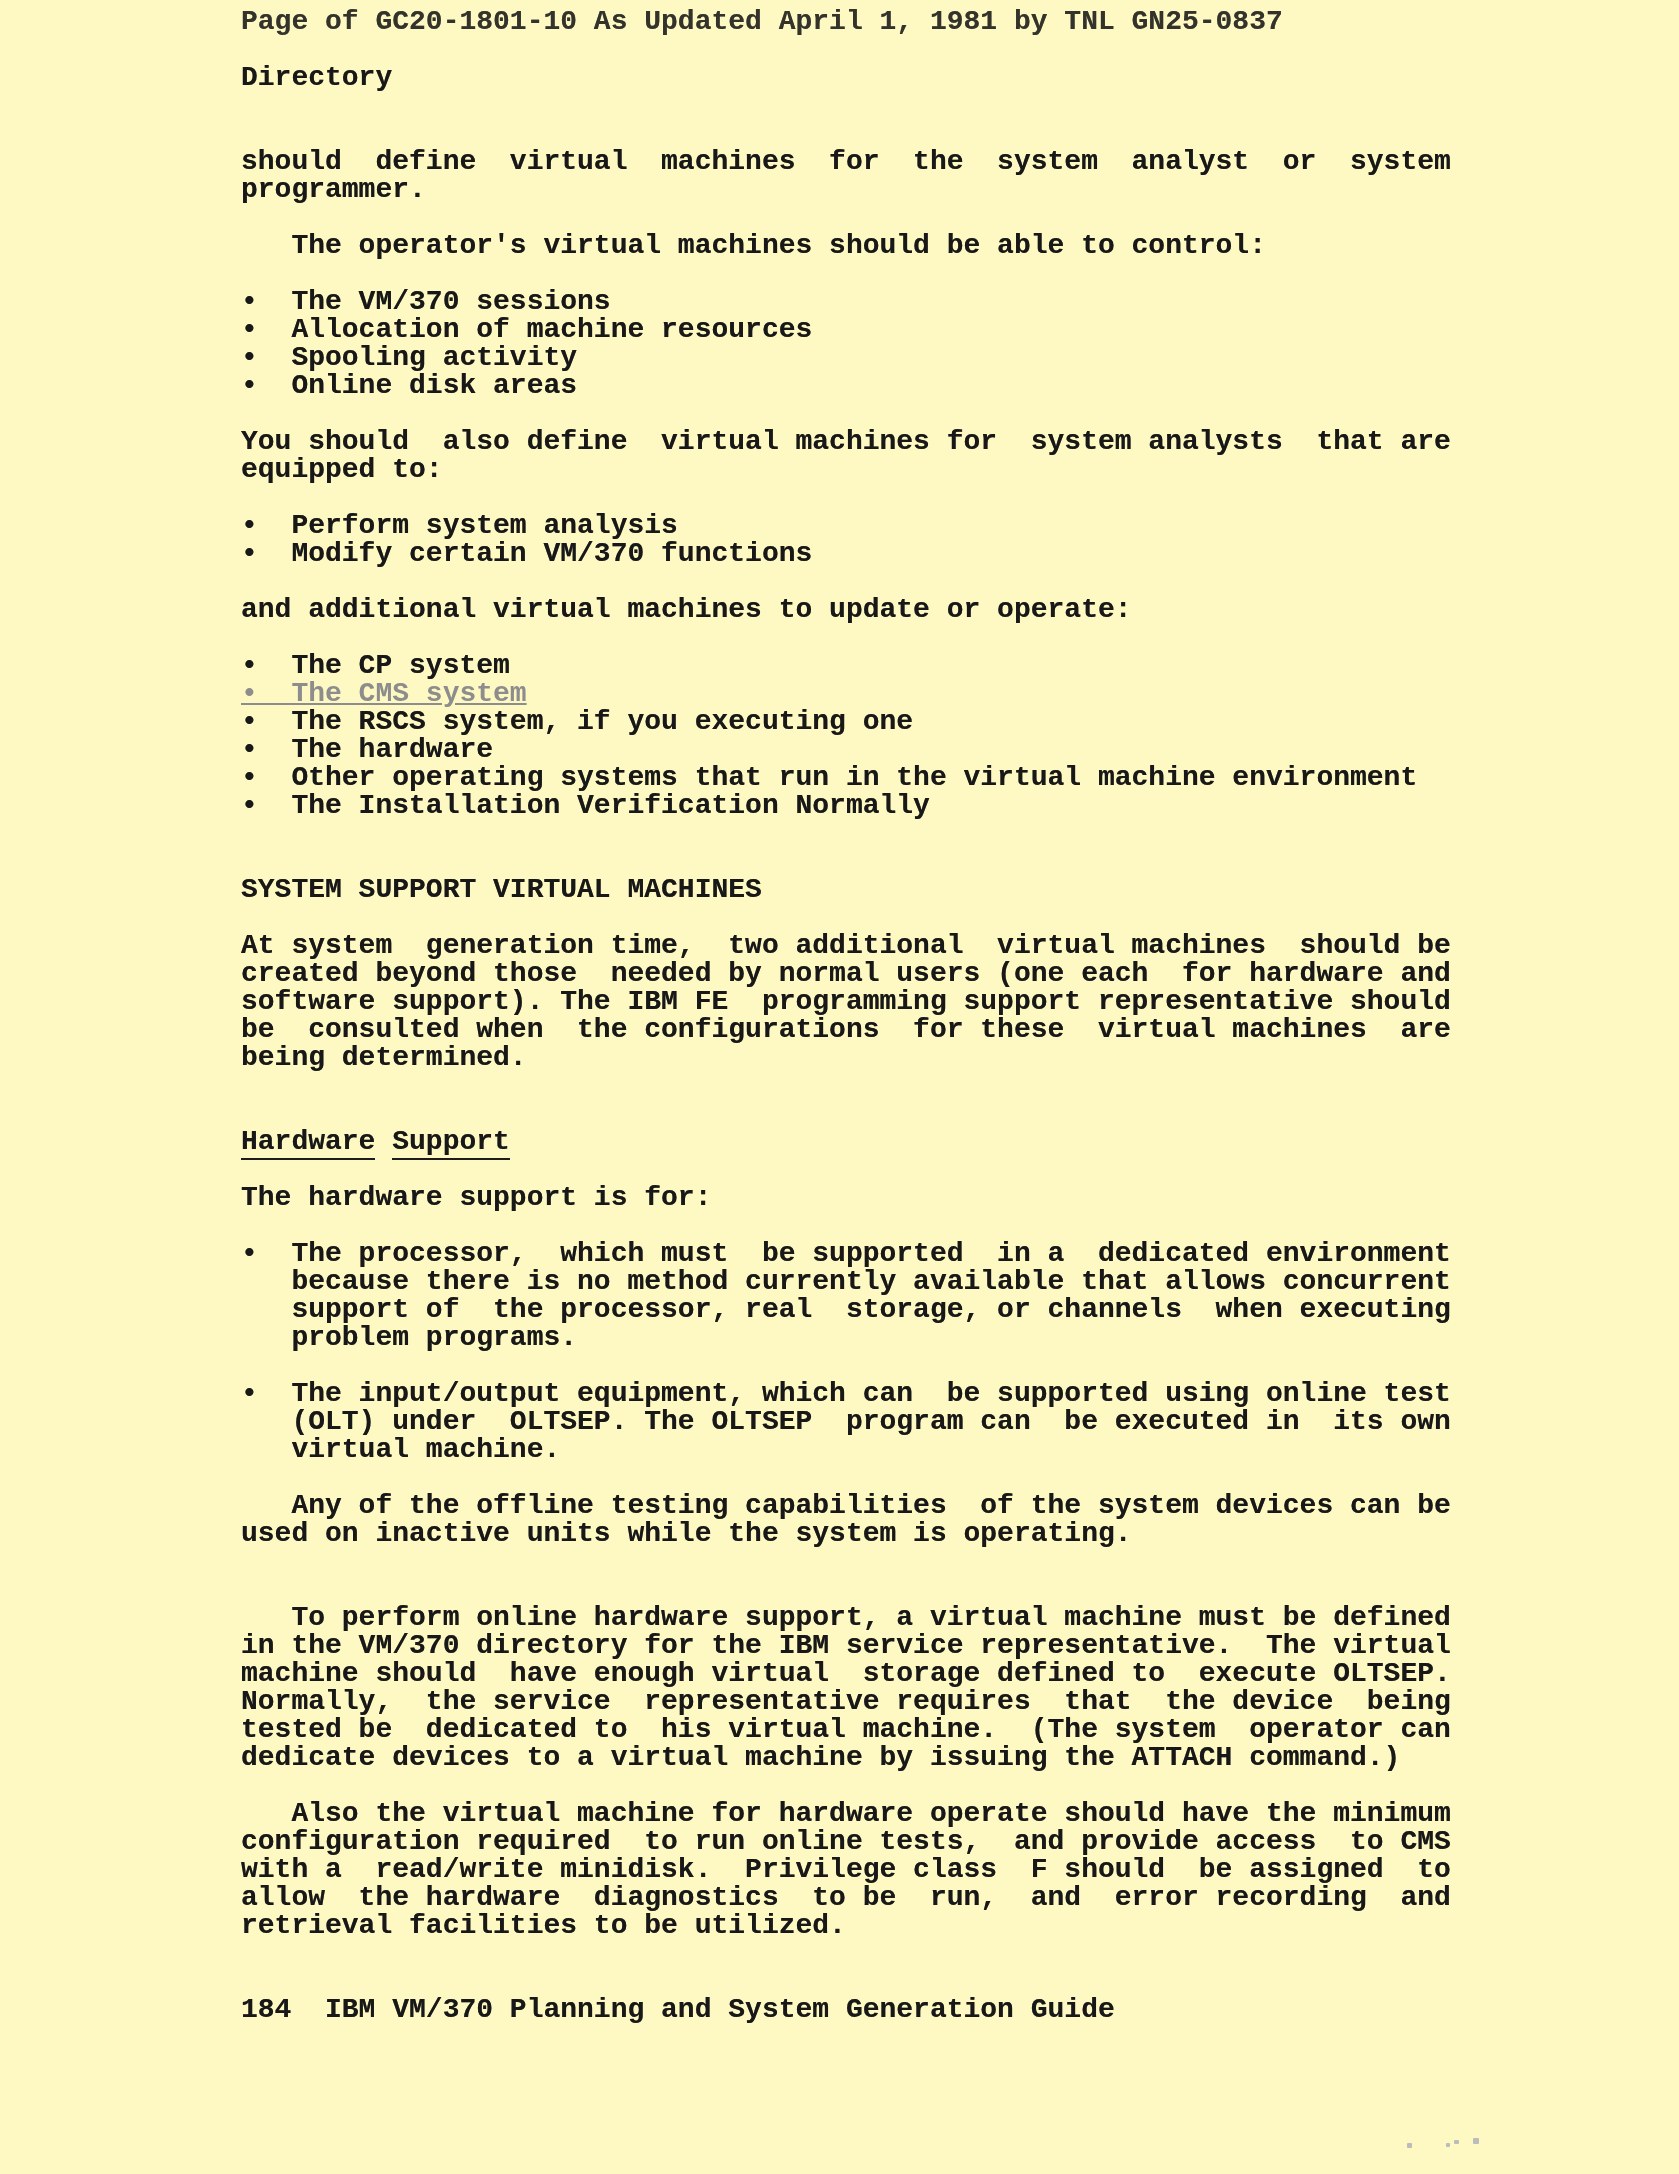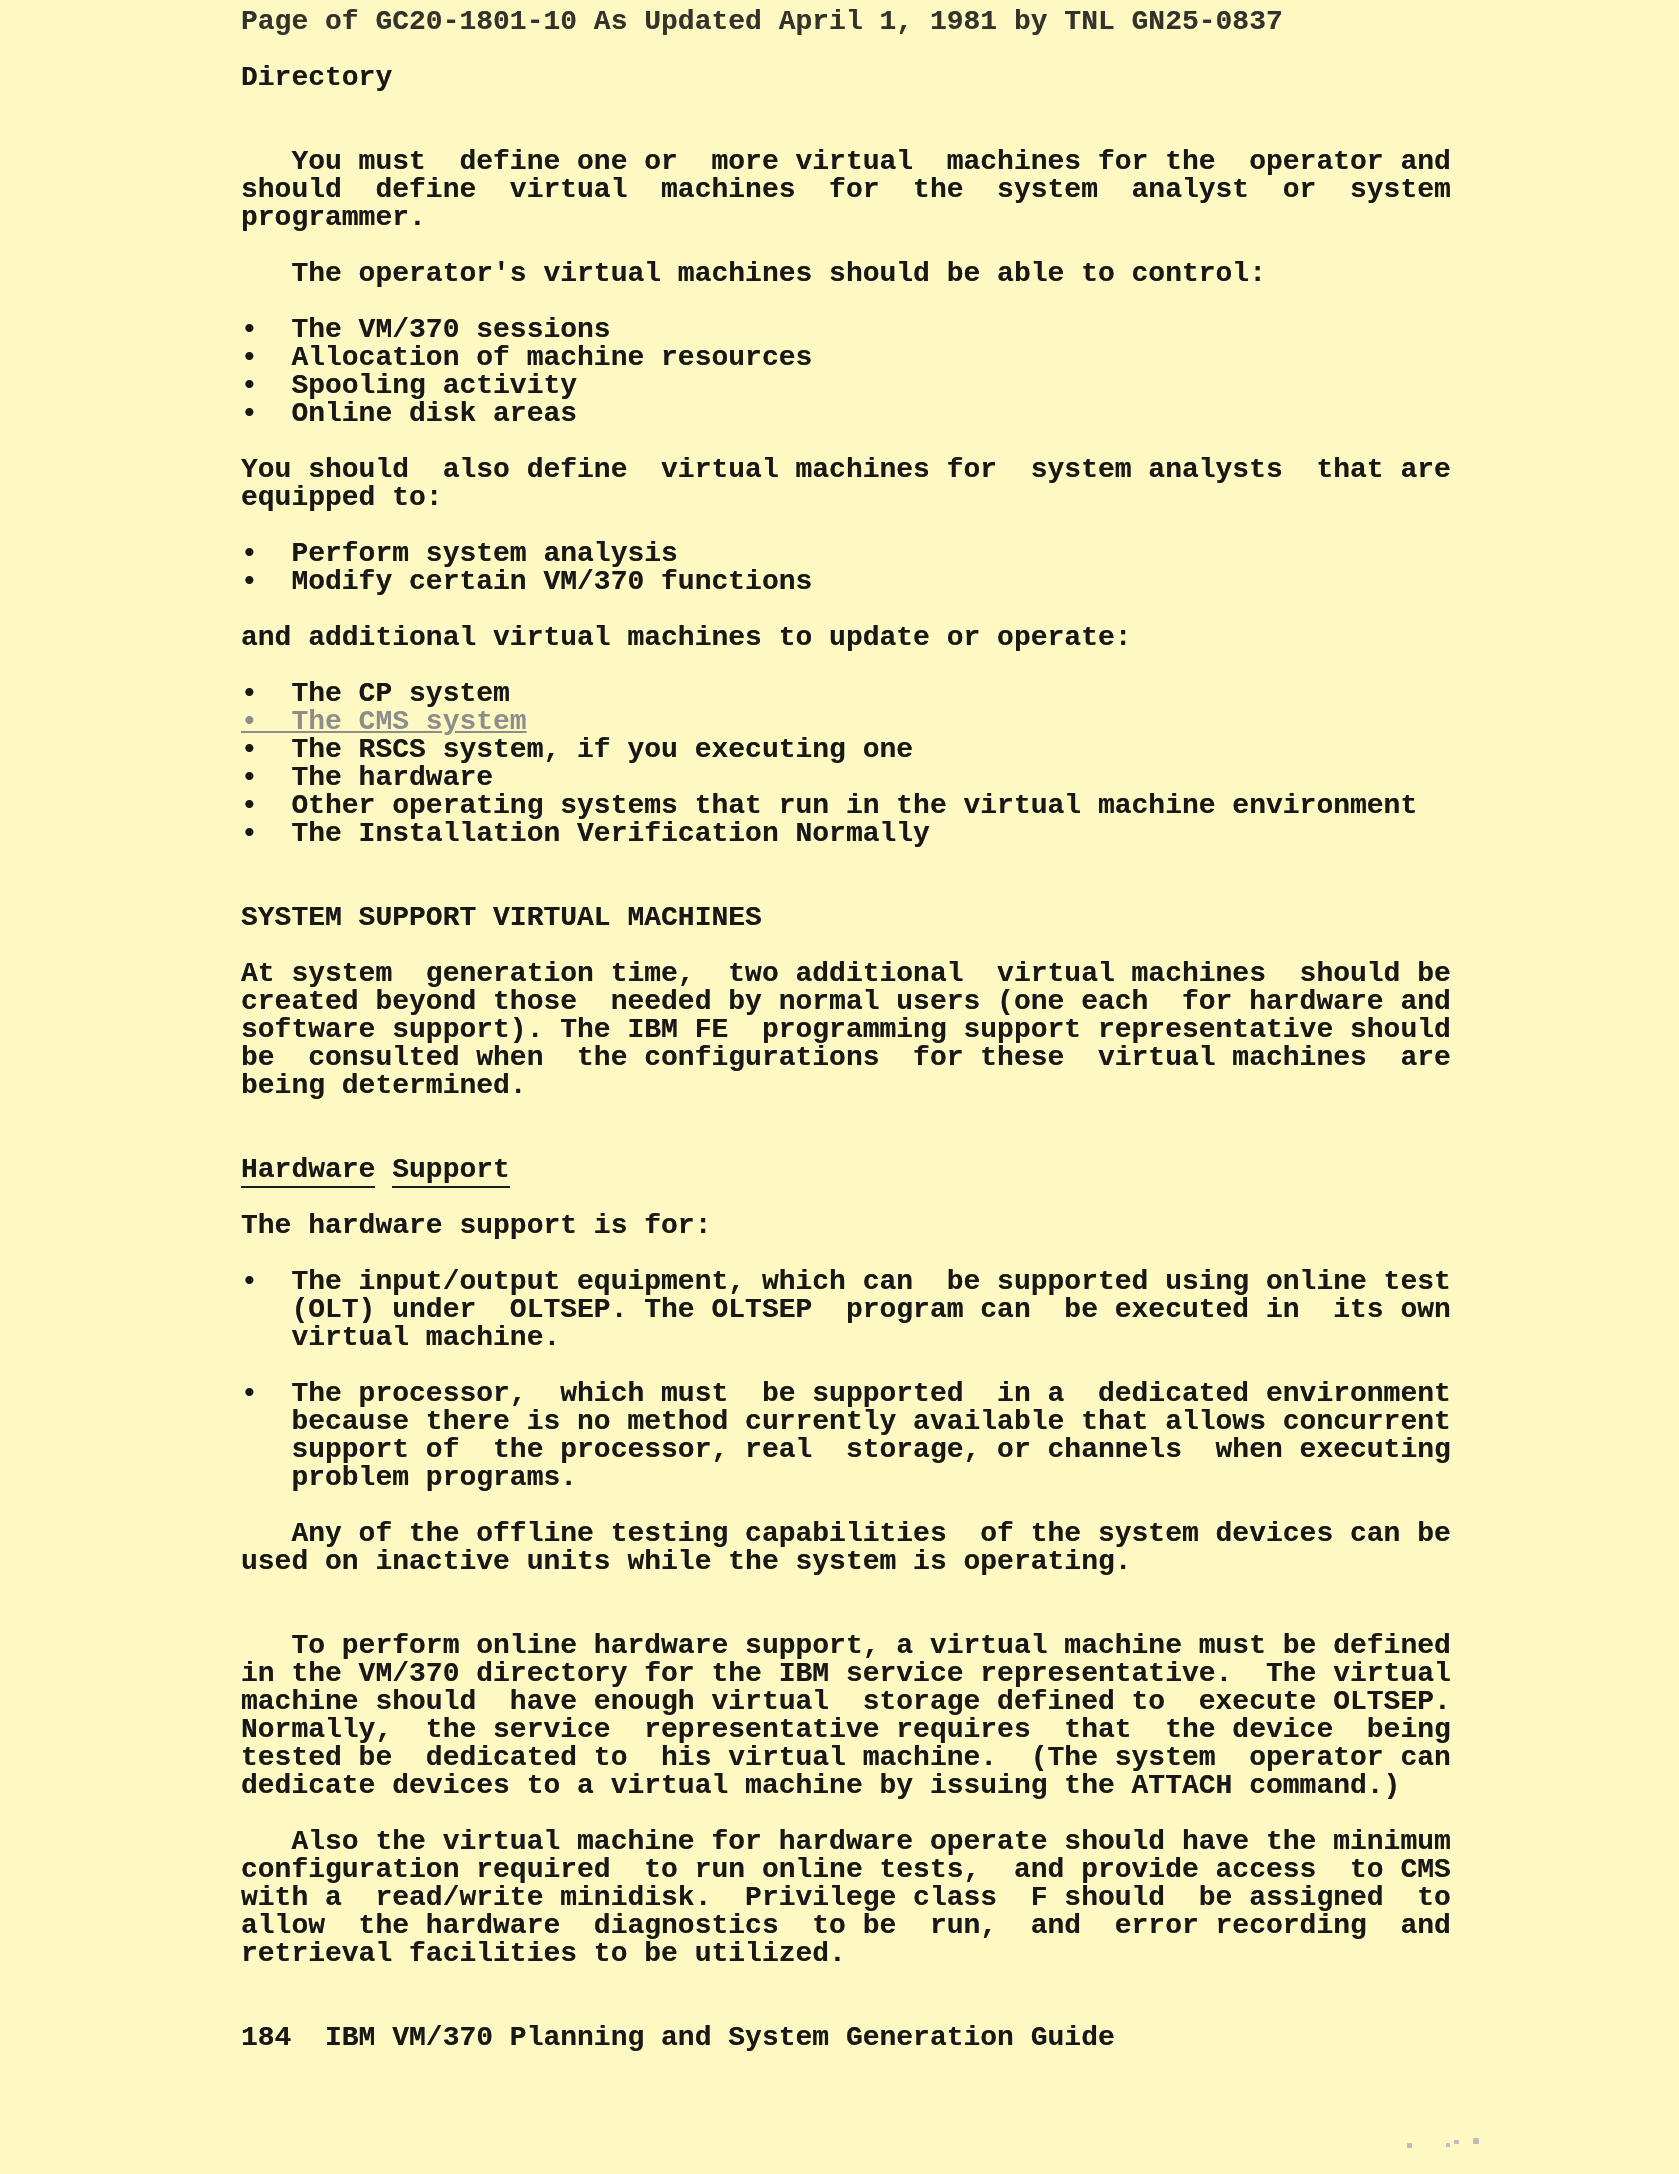--- a/index.html
+++ b/index.html
@@ -48,21 +48,20 @@
 <div class="page">
 
   <header>
     <div class="ln worn">Page of GC20-1801-10 As Updated April 1, 1981 by TNL GN25-0837</div>
     <div class="ln mt1">Directory</div>
   </header>
 
   <main>
 
     <section class="mt2">
-      <div class="ln">   You must  define one or  more virtual  machines for the  operator and</div>
       <div class="ln">should  define  virtual  machines  for  the  system  analyst  or  system</div>
       <div class="ln">programmer.</div>
     </section>
 
     <section class="mt1">
       <div class="ln">   The operator's virtual machines should be able to control:</div>
     </section>
 
     <section class="mt1">
       <div class="ln">•  The VM/370 sessions</div>
@@ -104,30 +103,30 @@
         <div class="ln">being determined.</div>
       </div>
     </section>
 
     <section class="mt2">
       <div class="ln"><span class="uw">Hardware</span> <span class="uw">Support</span></div>
 
       <div class="ln mt1">The hardware support is for:</div>
 
       <div class="mt1">
-        <div class="ln">•  The input/output equipment, which can  be supported using online test</div>
-        <div class="ln">   (OLT) under  OLTSEP. The OLTSEP  program can  be executed in  its own</div>
-        <div class="ln">   virtual machine.</div>
-      </div>
-
-      <div class="mt1">
         <div class="ln">•  The processor,  which must  be supported  in a  dedicated environment</div>
         <div class="ln">   because there is no method currently available that allows concurrent</div>
         <div class="ln">   support of  the processor, real  storage, or channels  when executing</div>
         <div class="ln">   problem programs.</div>
+      </div>
+
+      <div class="mt1">
+        <div class="ln">•  The input/output equipment, which can  be supported using online test</div>
+        <div class="ln">   (OLT) under  OLTSEP. The OLTSEP  program can  be executed in  its own</div>
+        <div class="ln">   virtual machine.</div>
       </div>
 
       <div class="mt1">
         <div class="ln">   Any of the offline testing capabilities  of the system devices can be</div>
         <div class="ln">used on inactive units while the system is operating.</div>
       </div>
 
       <div class="mt2">
         <div class="ln">   To perform online hardware support, a virtual machine must be defined</div>
         <div class="ln">in the VM/370 directory for the IBM service representative.  The virtual</div>

